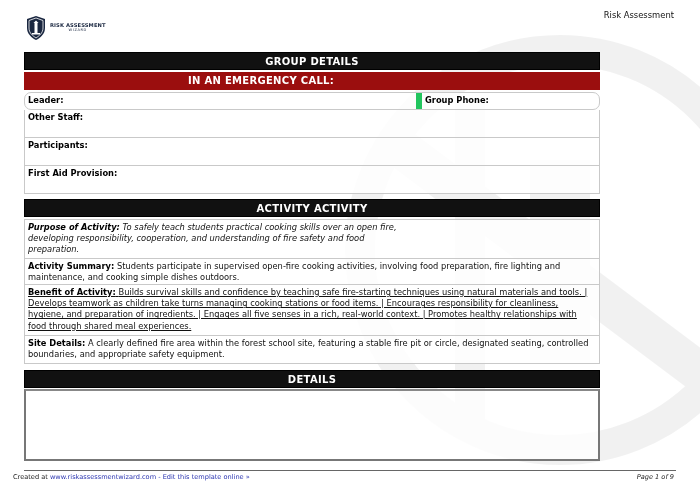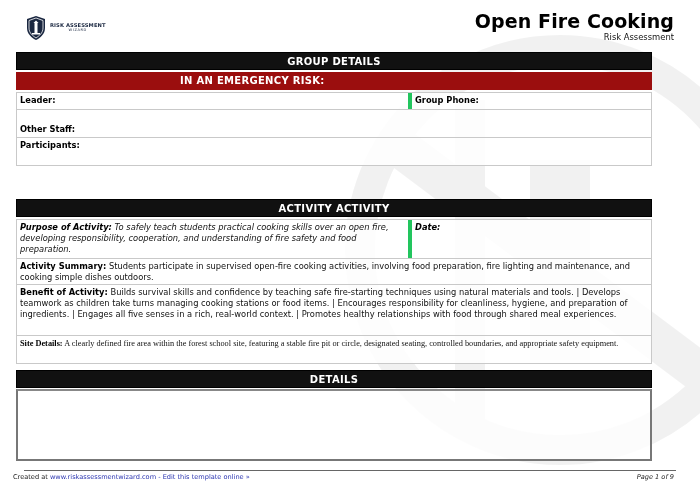--- a/index.html
+++ b/index.html
@@ -14,34 +14,34 @@
   .logo { position: absolute; left: 25px; top: 15px; display: flex; align-items: center; }
   .logo svg { width: 22px; height: 26px; }
   .logo-text { margin-left: 3px; line-height: 1; }
   .logo-text .l1 { font-size: 5.2px; font-weight: bold; color: #1a2740; letter-spacing: 0.1px; }
   .logo-text .l2 { font-size: 3.6px; color: #1a2740; text-align: center; margin-top: 1px; letter-spacing: 0.6px; }
 
   .title-block { position: absolute; right: 26px; top: 10px; text-align: right; }
   .title { font-size: 19px; font-weight: bold; color: #000; line-height: 22px; letter-spacing: 0.1px; }
   .subtitle { font-size: 8.4px; color: #111; line-height: 10px; }
 
-  .section { position: absolute; left: 16px; width: 636px; }
+  .section { position: absolute; left: 24px; width: 576px; }
   .bar {
     background: #111111; color: #fff; font-weight: bold; font-size: 10px;
     text-align: center; height: 18px; line-height: 18px; letter-spacing: 0.3px;
     border: 1px solid #000;
   }
   .bar-red {
     background: #9b0e0e; color: #fff; font-weight: bold; font-size: 10px;
     height: 18px; line-height: 18px; margin-top: 2px; padding-left: 164px; letter-spacing: 0.3px;
   }
   .row { display: flex; border: 1px solid #c9c9c9; border-top: none; background: rgba(255,255,255,0.85); }
   .row.first { border-top: 1px solid #c9c9c9; margin-top: 2px; }
   .cell { font-size: 8.3px; line-height: 11.2px; padding: 2px 3px; color: #111; }
-  .cell + .cell { border-left: 4px solid #22c55e; }
+  .cell + .cell { border-left: 6px solid #22c55e; }
   .cell b { font-weight: bold; color: #000; }
 
   .hazard-box {
     height: 72px; border: 2px solid #777; border-top: 2px solid #888; margin-top: 1px;
     background: rgba(255,255,255,0.8);
   }
 
   .footer-line { position: absolute; left: 24px; width: 652px; top: 470px; border-top: 1px solid #666; }
   .footer-left { position: absolute; left: 13px; top: 473px; font-size: 6.6px; color: #222; }
   .footer-left .link { color: #2b35b0; }
@@ -65,84 +65,85 @@
     <path d="M8.5 8 L11 5.5 L13.5 8 Z" fill="#fff"></path>
     <rect x="7" y="18" width="8" height="1.5" fill="#fff"></rect>
   </svg>
   <div class="logo-text">
     <div class="l1">RISK ASSESSMENT</div>
     <div class="l2">WIZARD</div>
   </div>
 </div>
 
 <div class="title-block">
-  <div class="title">Open Fire Cooking</div>
   <div class="subtitle">Risk Assessment</div>
 </div>
 
 <div class="section" style="top:52px;">
   <div class="bar">GROUP DETAILS</div>
-  <div class="bar-red">IN AN EMERGENCY RISK:</div>
+  <div class="bar-red">IN AN EMERGENCY CALL:</div>
 
-  <div class="row first" style="height:18px;">
+  <div class="row first" style="height:18px;border-radius:7px;">
     <div class="cell" style="width:391px;">
       <b>Leader:</b>
       <span></span>
     </div>
     <div class="cell" style="flex:1;">
       <b>Group Phone:</b>
       <span></span>
     </div>
   </div>
 
   <div class="row" style="height:28px;">
-    <div class="cell" style="flex:1;margin-top:12px;">
+    <div class="cell" style="flex:1;">
       <b>Other Staff:</b>
       <span></span>
     </div>
   </div>
 
   <div class="row" style="height:28px;">
     <div class="cell" style="width:456px;">
       <b>Participants:</b>
       <span></span>
     </div>
   </div>
 
+  <div class="row" style="height:28px;">
+    <div class="cell" style="flex:1;">
+      <b>First Aid Provision:</b>
+      <span></span>
+    </div>
+  </div>
 </div>
 
 <div class="section" style="top:199px;">
   <div class="bar">ACTIVITY ACTIVITY</div>
 
   <div class="row first" style="height:40px;font-style:italic;">
     <div class="cell" style="width:391px;">
       <b>Purpose of Activity:</b>
       <span>To safely teach students practical cooking skills over an open fire, developing responsibility, cooperation, and understanding of fire safety and food preparation.</span>
     </div>
-    <div class="cell" style="flex:1;">
-      <b>Date:</b>
-      <span></span>
-    </div>
   </div>
 
   <div class="row" style="height:26px;">
     <div class="cell" style="flex:1;">
       <b>Activity Summary:</b>
       <span>Students participate in supervised open-fire cooking activities, involving food preparation, fire lighting and maintenance, and cooking simple dishes outdoors.</span>
     </div>
   </div>
 
-  <div class="row" style="height:51px;">
+  <div class="row" style="height:51px;text-decoration:underline;">
     <div class="cell" style="flex:1;">
       <b>Benefit of Activity:</b>
       <span>Builds survival skills and confidence by teaching safe fire-starting techniques using natural materials and tools. | Develops teamwork as children take turns managing cooking stations or food items. | Encourages responsibility for cleanliness, hygiene, and preparation of ingredients. | Engages all five senses in a rich, real-world context. | Promotes healthy relationships with food through shared meal experiences.</span>
     </div>
   </div>
 
-  <div class="row" style="height:28px;font-family:Liberation Serif, serif;">
+  <div class="row" style="height:28px;">
     <div class="cell" style="flex:1;">
       <b>Site Details:</b>
       <span>A clearly defined fire area within the forest school site, featuring a stable fire pit or circle, designated seating, controlled boundaries, and appropriate safety equipment.</span>
     </div>
   </div>
 </div>
 
 <div class="section" style="top:370px;">
   <div class="bar">DETAILS</div>
   <div class="hazard-box"></div>

